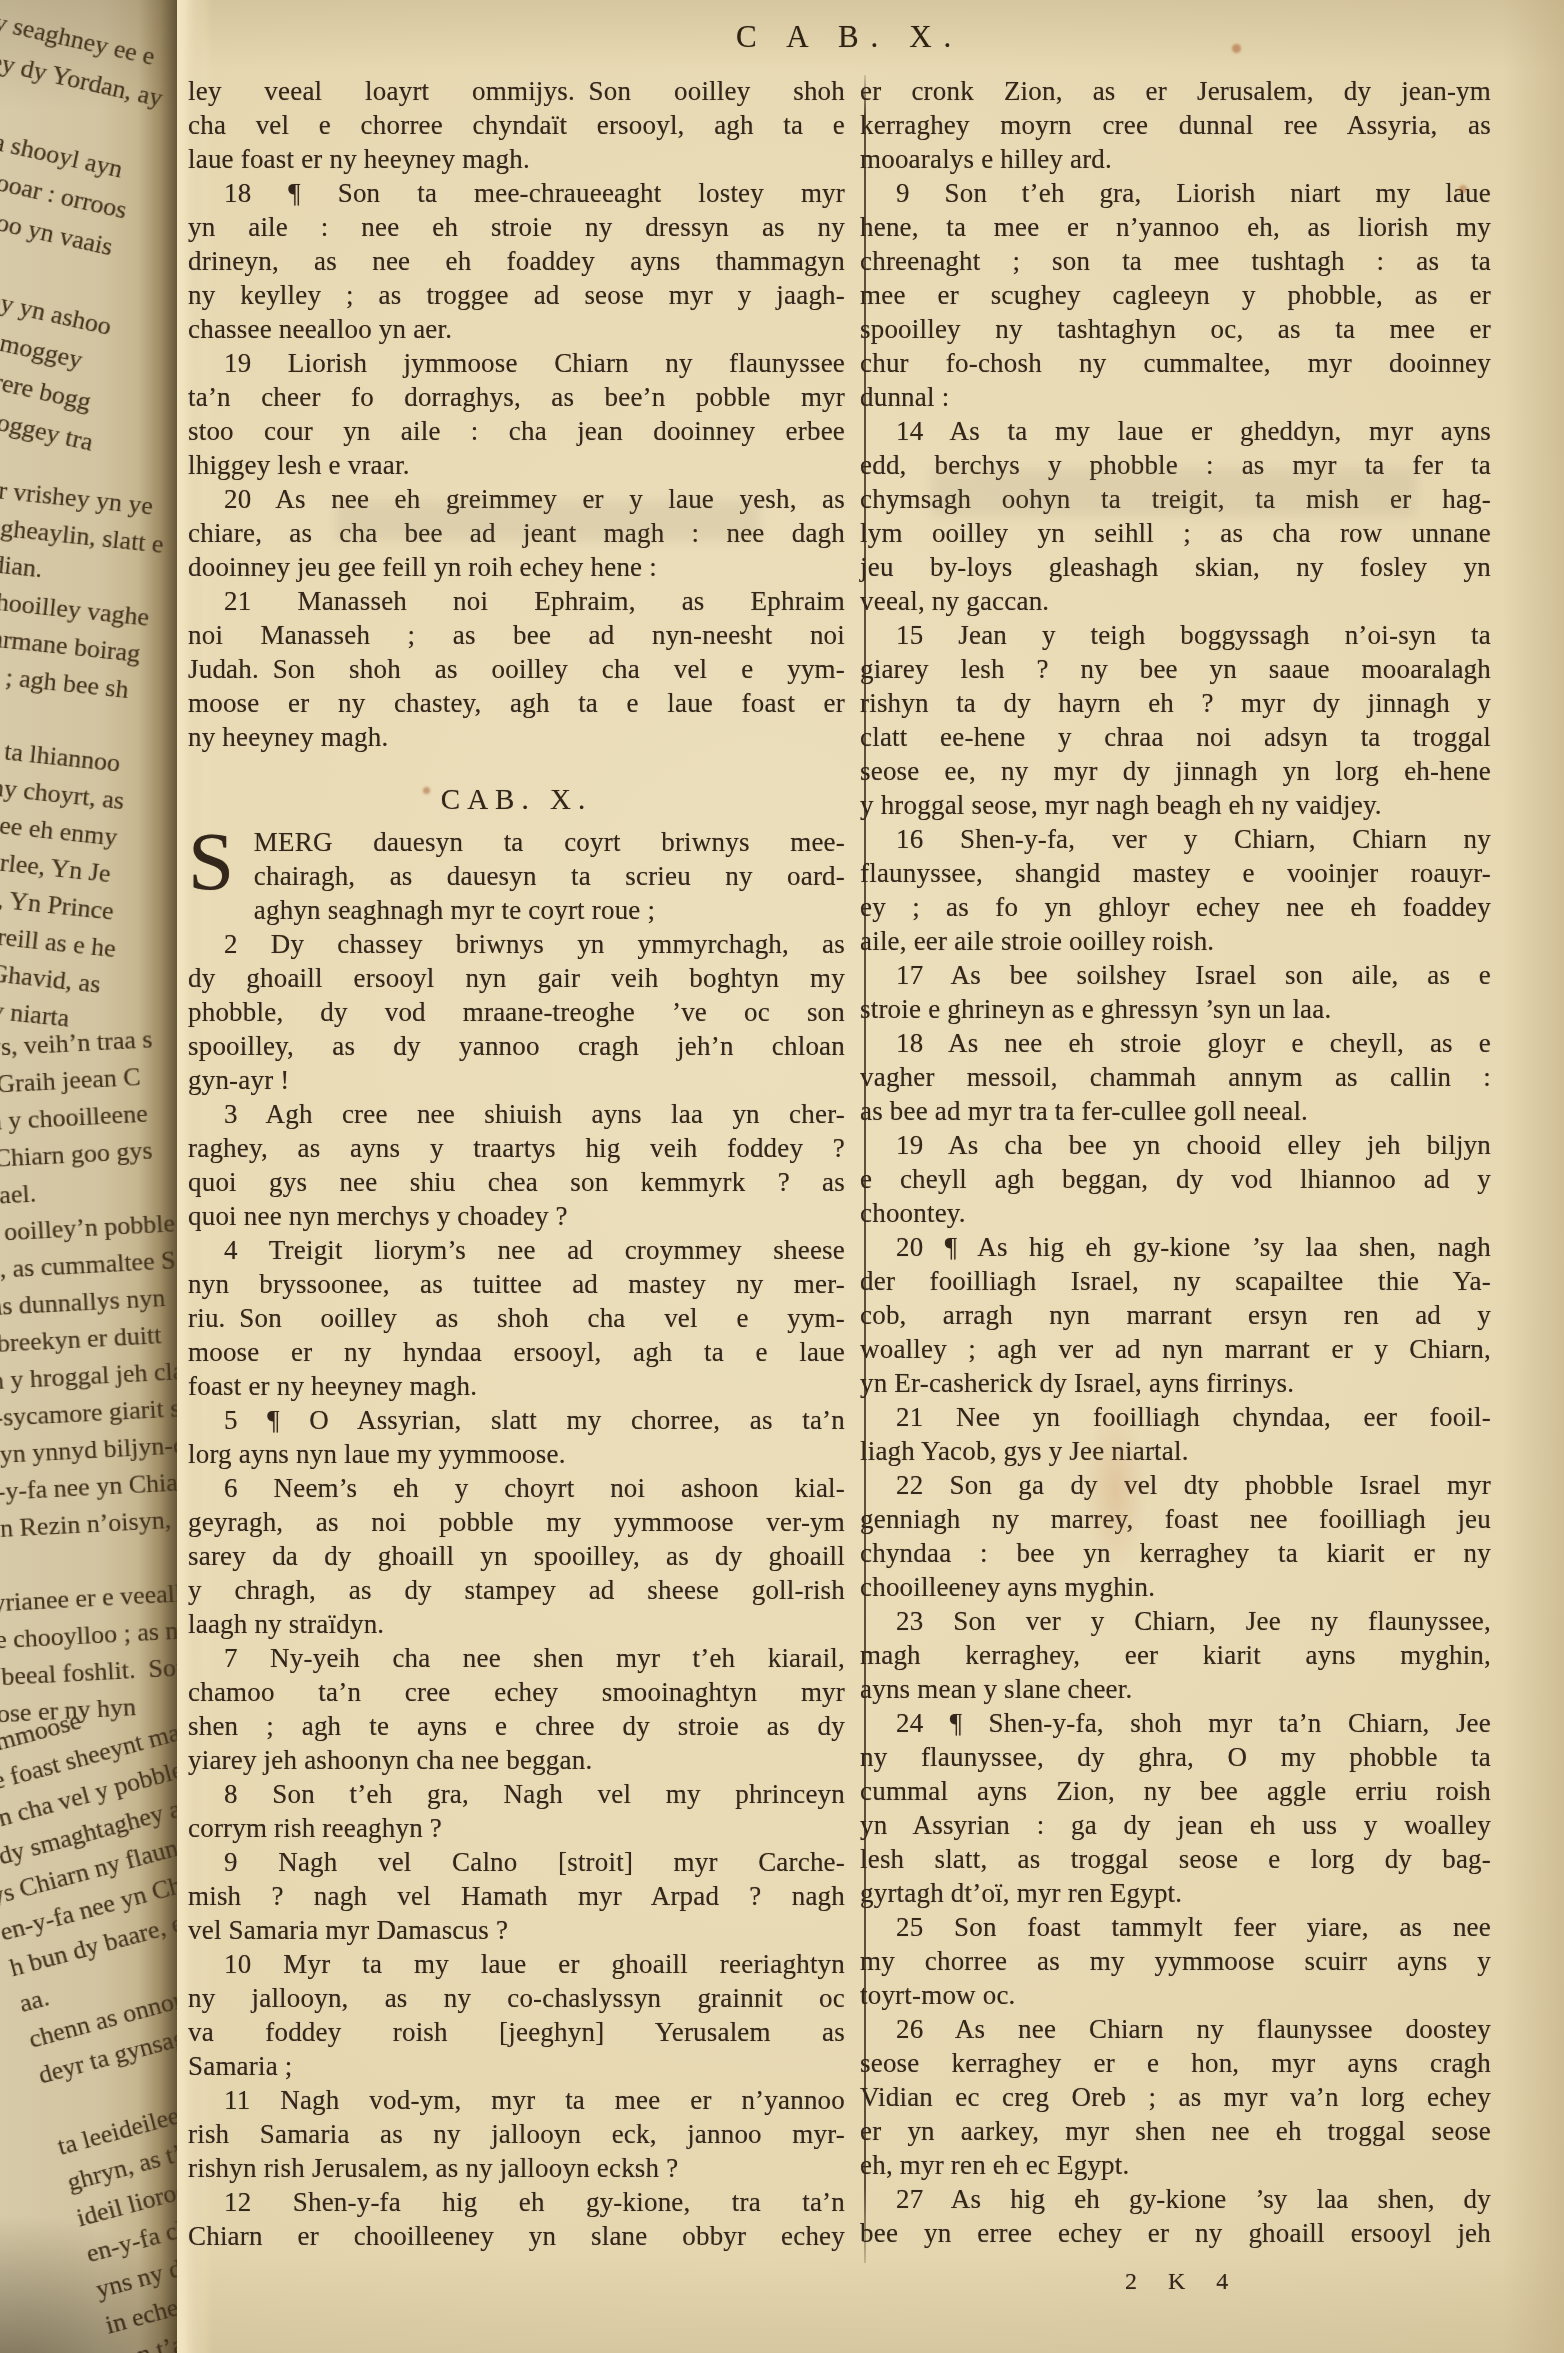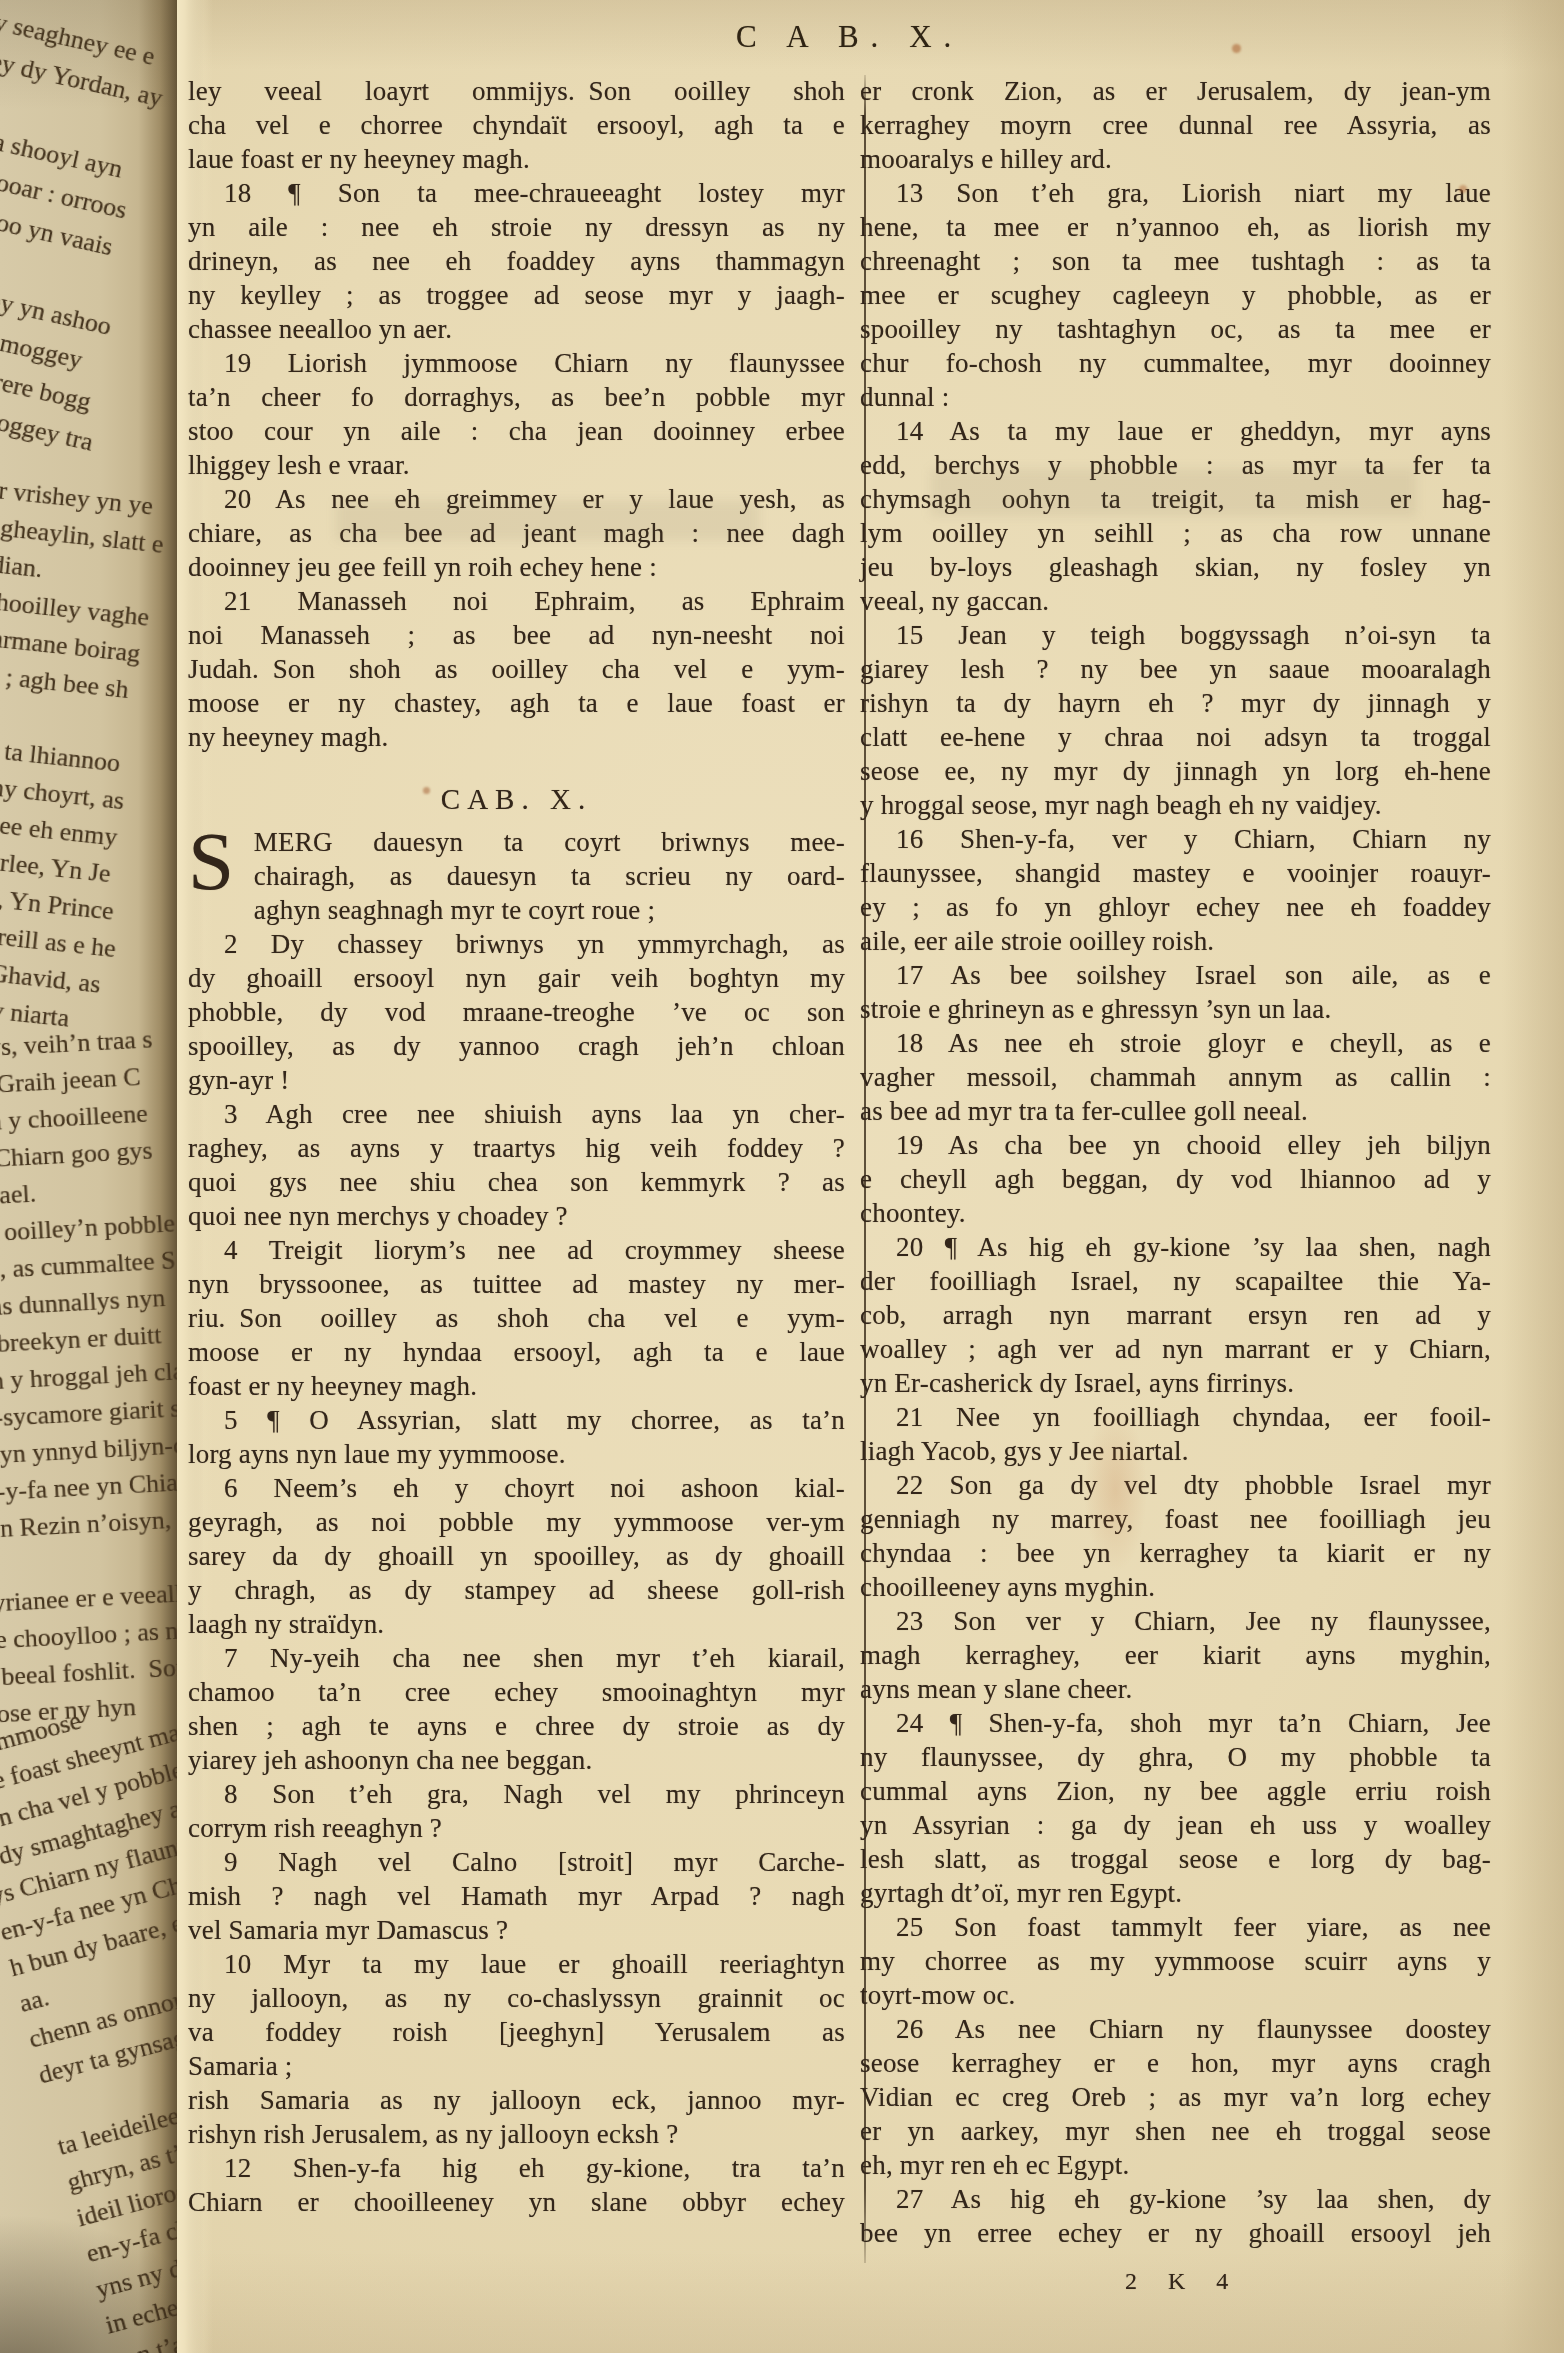--- a/index.html
+++ b/index.html
@@ -194,33 +194,34 @@
       <div class="line e">yiarey jeh ashoonyn cha nee beggan.</div>
       <div class="line i">8 Son t’eh gra, Nagh vel my phrinceyn</div>
       <div class="line e">corrym rish reeaghyn ?</div>
       <div class="line i">9 Nagh vel Calno [stroit] myr Carche-</div>
       <div class="line">mish ? nagh vel Hamath myr Arpad ? nagh</div>
       <div class="line e">vel Samaria myr Damascus ?</div>
       <div class="line i">10 Myr ta my laue er ghoaill reeriaghtyn</div>
       <div class="line">ny jallooyn, as ny co-chaslyssyn grainnit oc</div>
       <div class="line">va foddey roish [jeeghyn] Yerusalem as</div>
       <div class="line e">Samaria ;</div>
+      <div class="line i">11 Nagh vod-ym, myr ta mee er n’yannoo</div>
       <div class="line">rish Samaria as ny jallooyn eck, jannoo myr-</div>
       <div class="line e">rishyn rish Jerusalem, as ny jallooyn ecksh ?</div>
       <div class="line i">12 Shen-y-fa hig eh gy-kione, tra ta’n</div>
       <div class="line">Chiarn er chooilleeney yn slane obbyr echey</div>
     </div>
 
   <div class="rule"></div>
 
   <div class="col col-right">
       <div class="line">er cronk Zion, as er Jerusalem, dy jean-ym</div>
       <div class="line">kerraghey moyrn cree dunnal ree Assyria, as</div>
       <div class="line e">mooaralys e hilley ard.</div>
-      <div class="line i">13 Son t’eh gra, Liorish niart my laue</div>
+      <div class="line i">9 Son t’eh gra, Liorish niart my laue</div>
       <div class="line">hene, ta mee er n’yannoo eh, as liorish my</div>
       <div class="line">chreenaght ; son ta mee tushtagh : as ta</div>
       <div class="line">mee er scughey cagleeyn y phobble, as er</div>
       <div class="line">spooilley ny tashtaghyn oc, as ta mee er</div>
       <div class="line">chur fo-chosh ny cummaltee, myr dooinney</div>
       <div class="line e">dunnal :</div>
       <div class="line i">14 As ta my laue er gheddyn, myr ayns</div>
       <div class="line">edd, berchys y phobble : as myr ta fer ta</div>
       <div class="line">chymsagh oohyn ta treigit, ta mish er hag-</div>
       <div class="line">lym ooilley yn seihll ; as cha row unnane</div>

